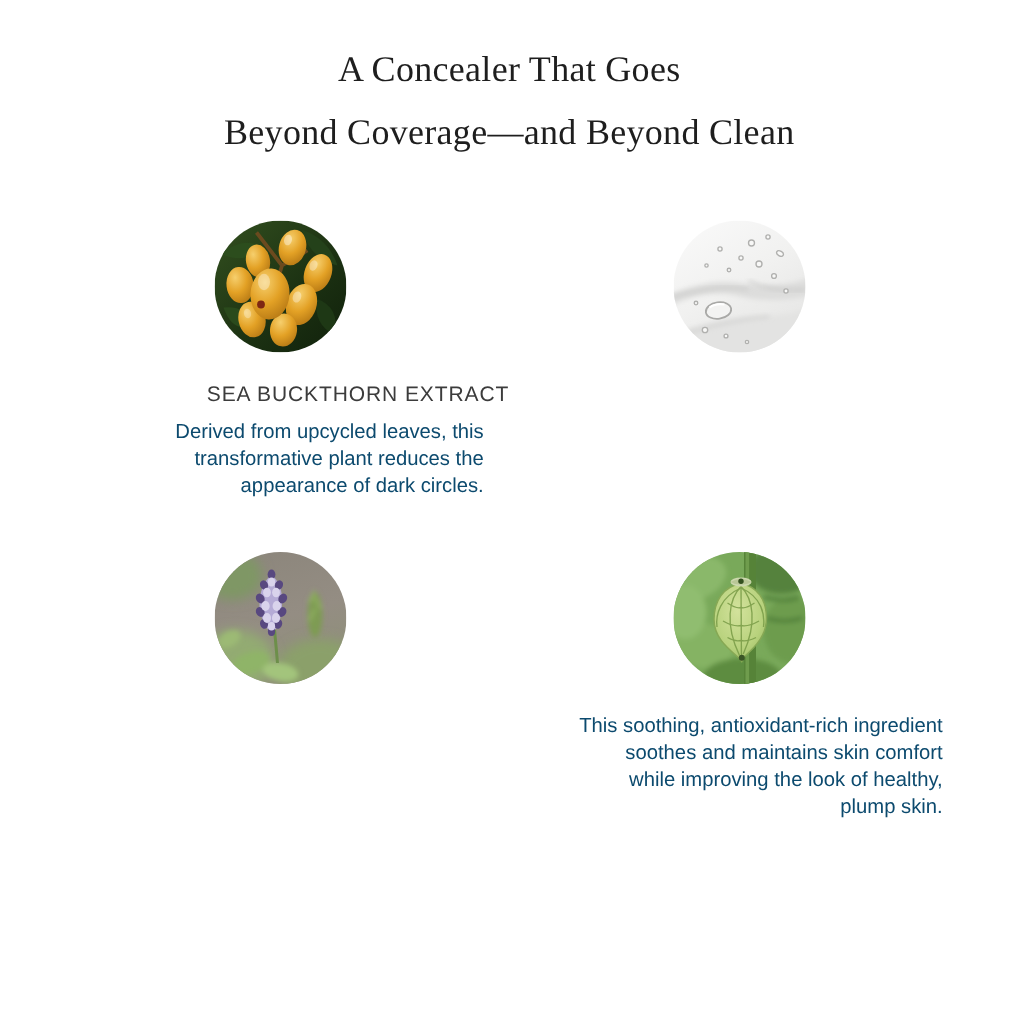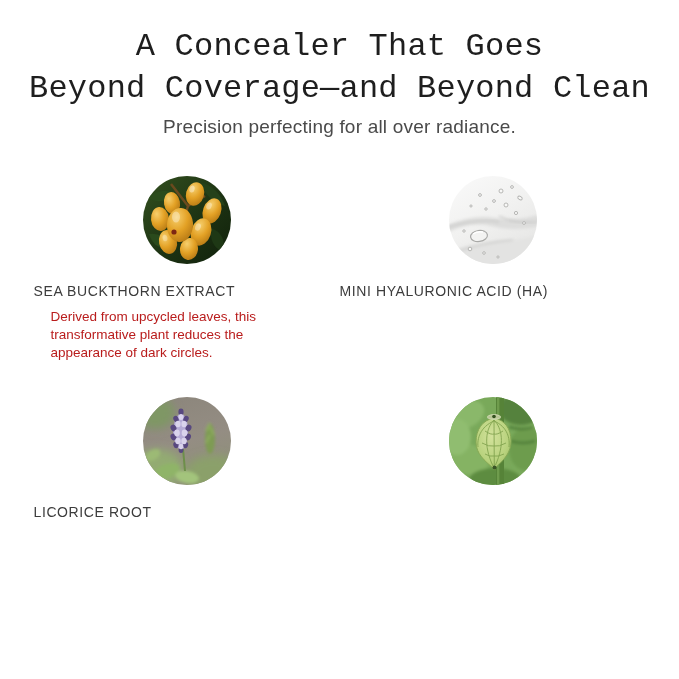--- a/index.html
+++ b/index.html
@@ -8,44 +8,44 @@
     width: 679px;
     height: 679px;
     margin: 0 auto;
     overflow: hidden;
     font-family: "Liberation Sans", sans-serif;
     position: relative;
   }
   .header { text-align: center; }
   .headline {
     margin-top: 26px;
-    font-family: Liberation Mono, monospace;
+    font-family: Liberation Serif, serif;
     font-weight: 400;
-    font-size: 32px;
+    font-size: 24px;
     line-height: 42px;
     letter-spacing: 0.2px;
     color: #1e1e1e;
     white-space: pre-line;
   }
   .subtitle {
     margin-top: 5px;
     font-size: 19px;
     line-height: 24px;
     font-weight: 400;
     color: #4a4a4a;
     letter-spacing: 0.2px;
   }
   .grid {
     width: 612px;
     margin: 37px auto 0;
     display: grid;
     grid-template-columns: 1fr 1fr;
     row-gap: 35px;
   }
-  .card { text-align: left; }
+  .card { text-align: right; }
   .circle {
     width: 88px;
     height: 88px;
     border-radius: 50%;
     overflow: hidden;
     margin: 0 auto 19px;
   }
   .circle svg { display: block; width: 88px; height: 88px; }
   .card-title {
     font-size: 14px;
@@ -53,31 +53,30 @@
     font-weight: 400;
     letter-spacing: 0.6px;
     color: #3c3c3c;
     white-space: pre-line;
   }
   .card-desc {
     margin: 8px auto 0;
     max-width: 272px;
     font-size: 13.5px;
     line-height: 18px;
-    color: #b91c1c;
+    color: #0c4a6e;
     white-space: pre-line;
   }
 </style>
 </head>
 <body>
 
 <div class="header">
   <h1 class="headline">A Concealer That Goes
 Beyond Coverage—and Beyond Clean</h1>
-  <div class="subtitle">Precision perfecting for all over radiance.</div>
 </div>
 
 <div class="grid">
 
   <div class="card">
     <div class="circle">
       <svg viewBox="0 0 88 88">
         <defs>
           <linearGradient id="sbBg" x1="0" y1="0" x2="1" y2="1">
             <stop offset="0%" stop-color="#33501f"></stop>
@@ -150,21 +149,20 @@
           <circle cx="22" cy="30" r="1.1"></circle>
           <circle cx="37" cy="33" r="1.2"></circle>
           <circle cx="75" cy="47" r="1.4"></circle>
           <circle cx="15" cy="55" r="1.2"></circle>
           <circle cx="21" cy="73" r="1.8"></circle>
           <circle cx="35" cy="77" r="1.3"></circle>
           <circle cx="49" cy="81" r="1.1"></circle>
         </g>
       </svg>
     </div>
-    <div class="card-title">MINI HYALURONIC ACID (HA)</div>
   </div>
 
   <div class="card">
     <div class="circle">
       <svg viewBox="0 0 88 88">
         <defs>
           <linearGradient id="liBg" x1="0" y1="0" x2="0.3" y2="1">
             <stop offset="0%" stop-color="#8b857b"></stop>
             <stop offset="60%" stop-color="#948d83"></stop>
             <stop offset="100%" stop-color="#8f9079"></stop>
@@ -208,21 +206,20 @@
           <ellipse cx="35" cy="27" rx="2.6" ry="3.2"></ellipse>
           <ellipse cx="41" cy="27" rx="2.6" ry="3.2"></ellipse>
           <ellipse cx="34" cy="36" rx="2.8" ry="3.4"></ellipse>
           <ellipse cx="41.5" cy="36" rx="2.8" ry="3.4"></ellipse>
           <ellipse cx="35" cy="44" rx="2.7" ry="3.3"></ellipse>
           <ellipse cx="41" cy="44" rx="2.7" ry="3.3"></ellipse>
           <ellipse cx="38" cy="49.5" rx="2.4" ry="2.8"></ellipse>
         </g>
       </svg>
     </div>
-    <div class="card-title">LICORICE ROOT</div>
   </div>
 
   <div class="card">
     <div class="circle">
       <svg viewBox="0 0 88 88">
         <defs>
           <radialGradient id="gbHusk" cx="45%" cy="35%" r="80%">
             <stop offset="0%" stop-color="#d3e29c"></stop>
             <stop offset="60%" stop-color="#b8d27d"></stop>
             <stop offset="100%" stop-color="#93b45c"></stop>
@@ -253,15 +250,19 @@
           <path d="M36 34 Q42 38 45 37 M54 34 Q48 38 45 37"></path>
           <path d="M33 46 Q40 50 45 49 M57 46 Q50 50 45 49"></path>
           <path d="M36 57 Q41 60 45 59 M55 57 Q49 60 45 59"></path>
         </g>
         <ellipse cx="45" cy="20" rx="7" ry="3" fill="#ccd8ae"></ellipse>
         <path d="M38 20 Q45 16 52 20 Q49 22 45 21.5 Q41 22 38 20 Z" fill="#b9c797"></path>
         <circle cx="45" cy="19.5" r="1.8" fill="#33501f"></circle>
         <circle cx="45.5" cy="70.5" r="2" fill="#3a5526"></circle>
       </svg>
     </div>
+    <div class="card-desc">This soothing, antioxidant-rich ingredient
+soothes and maintains skin comfort
+while improving the look of healthy,
+plump skin.</div>
   </div>
 
 </div>
 
 </body></html>

